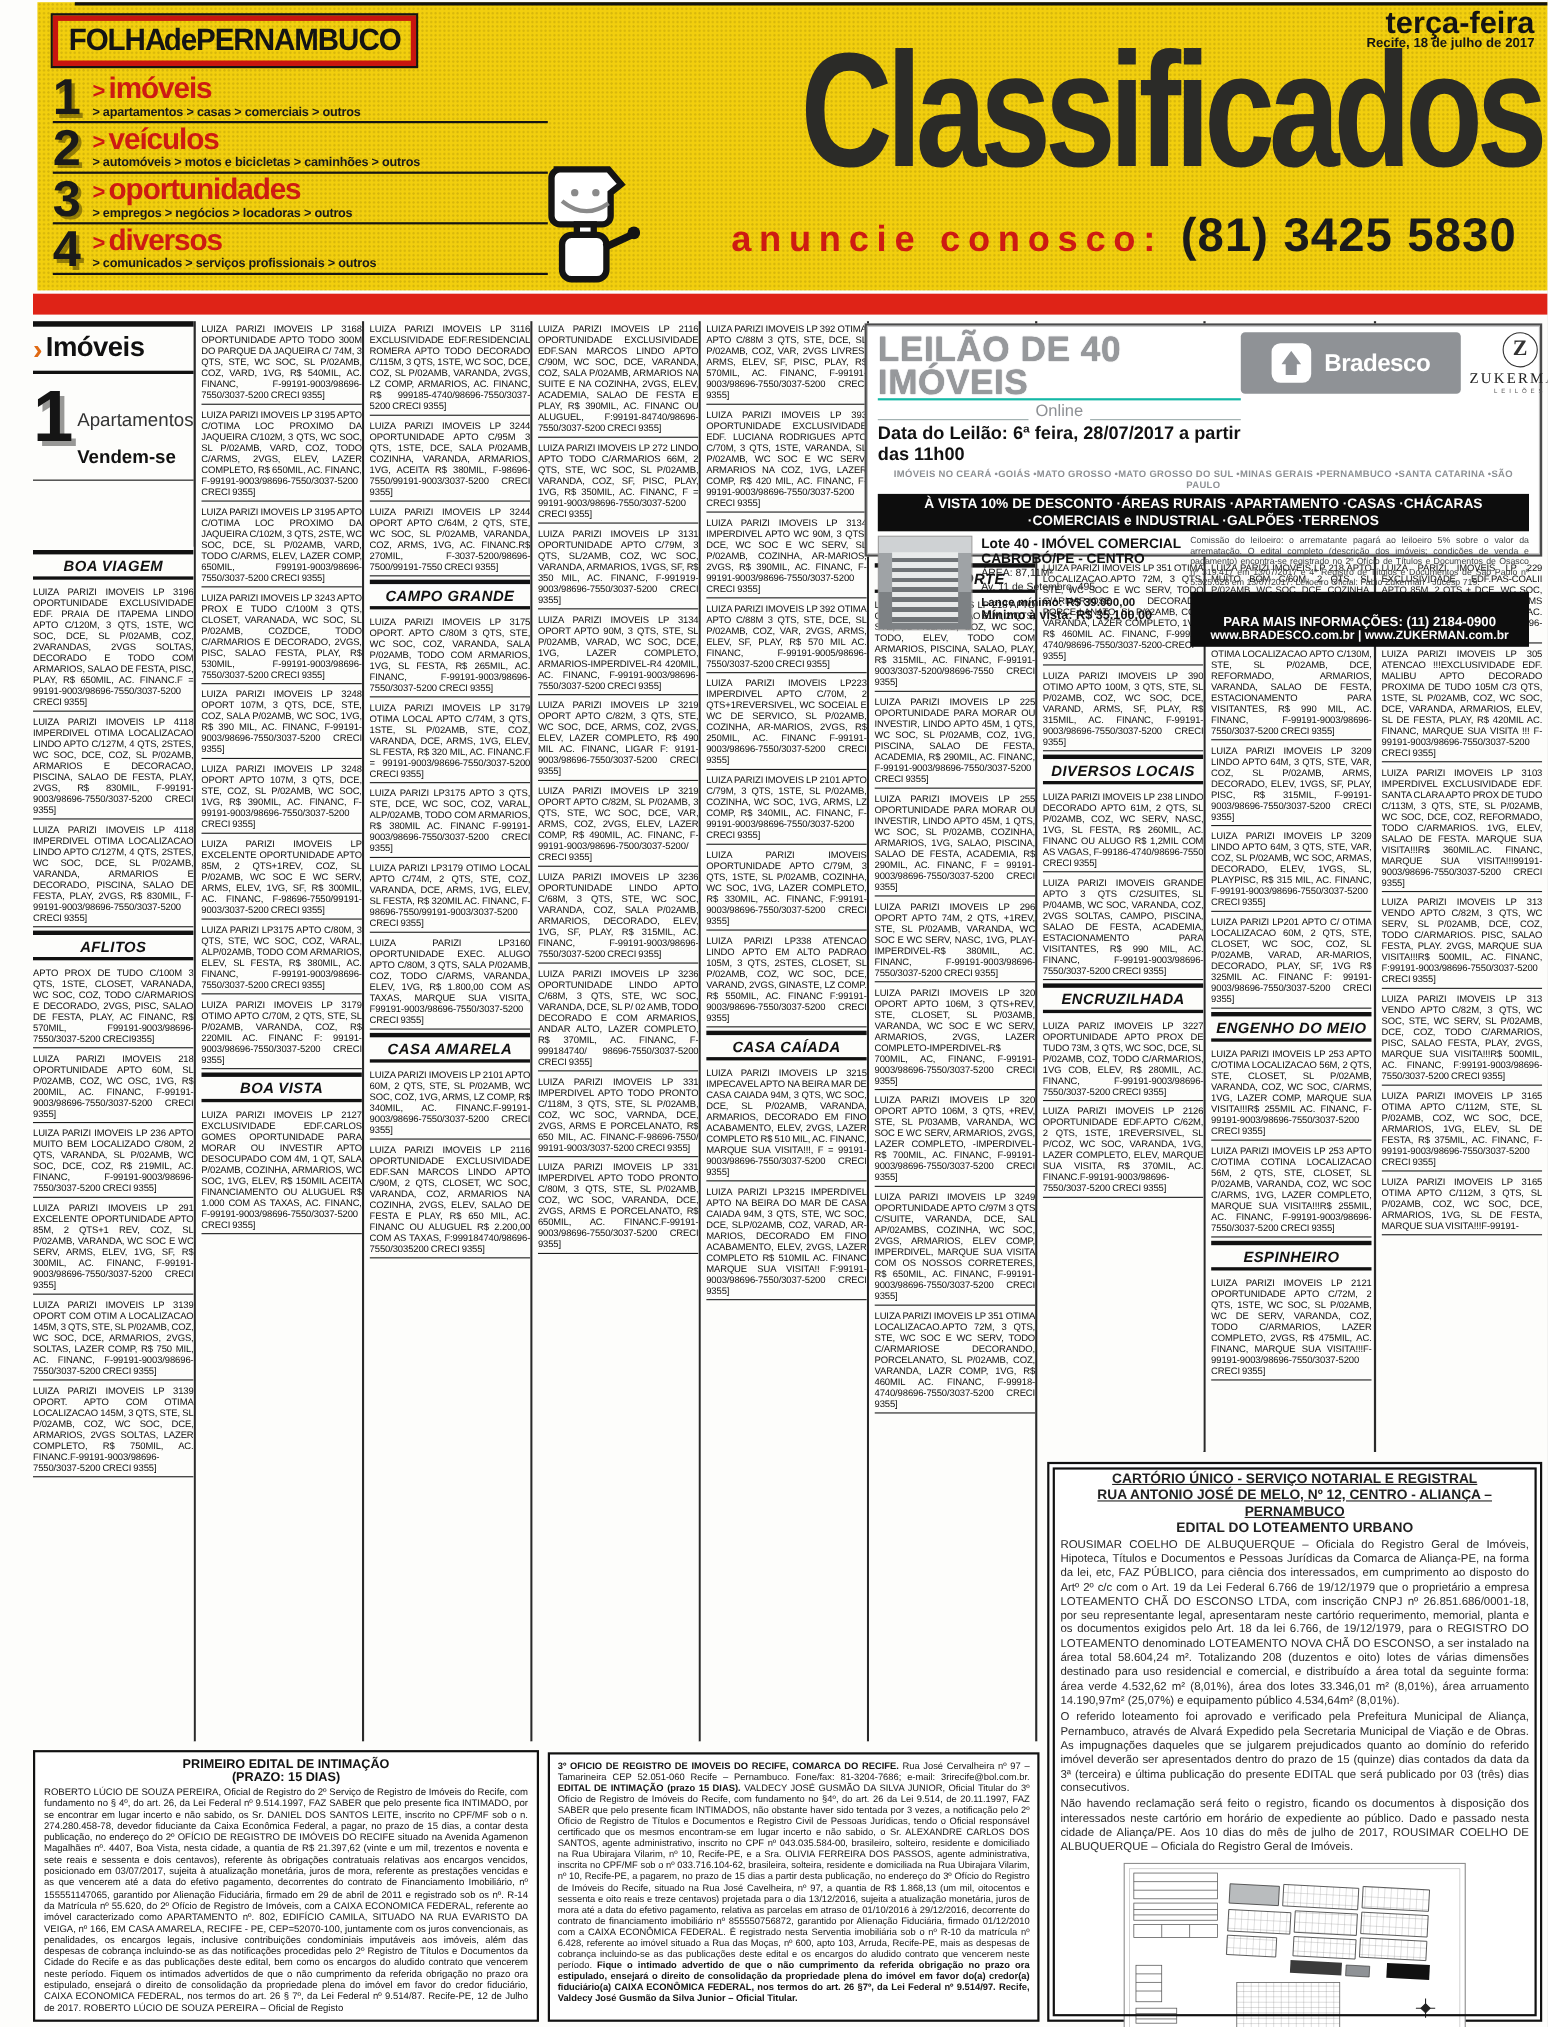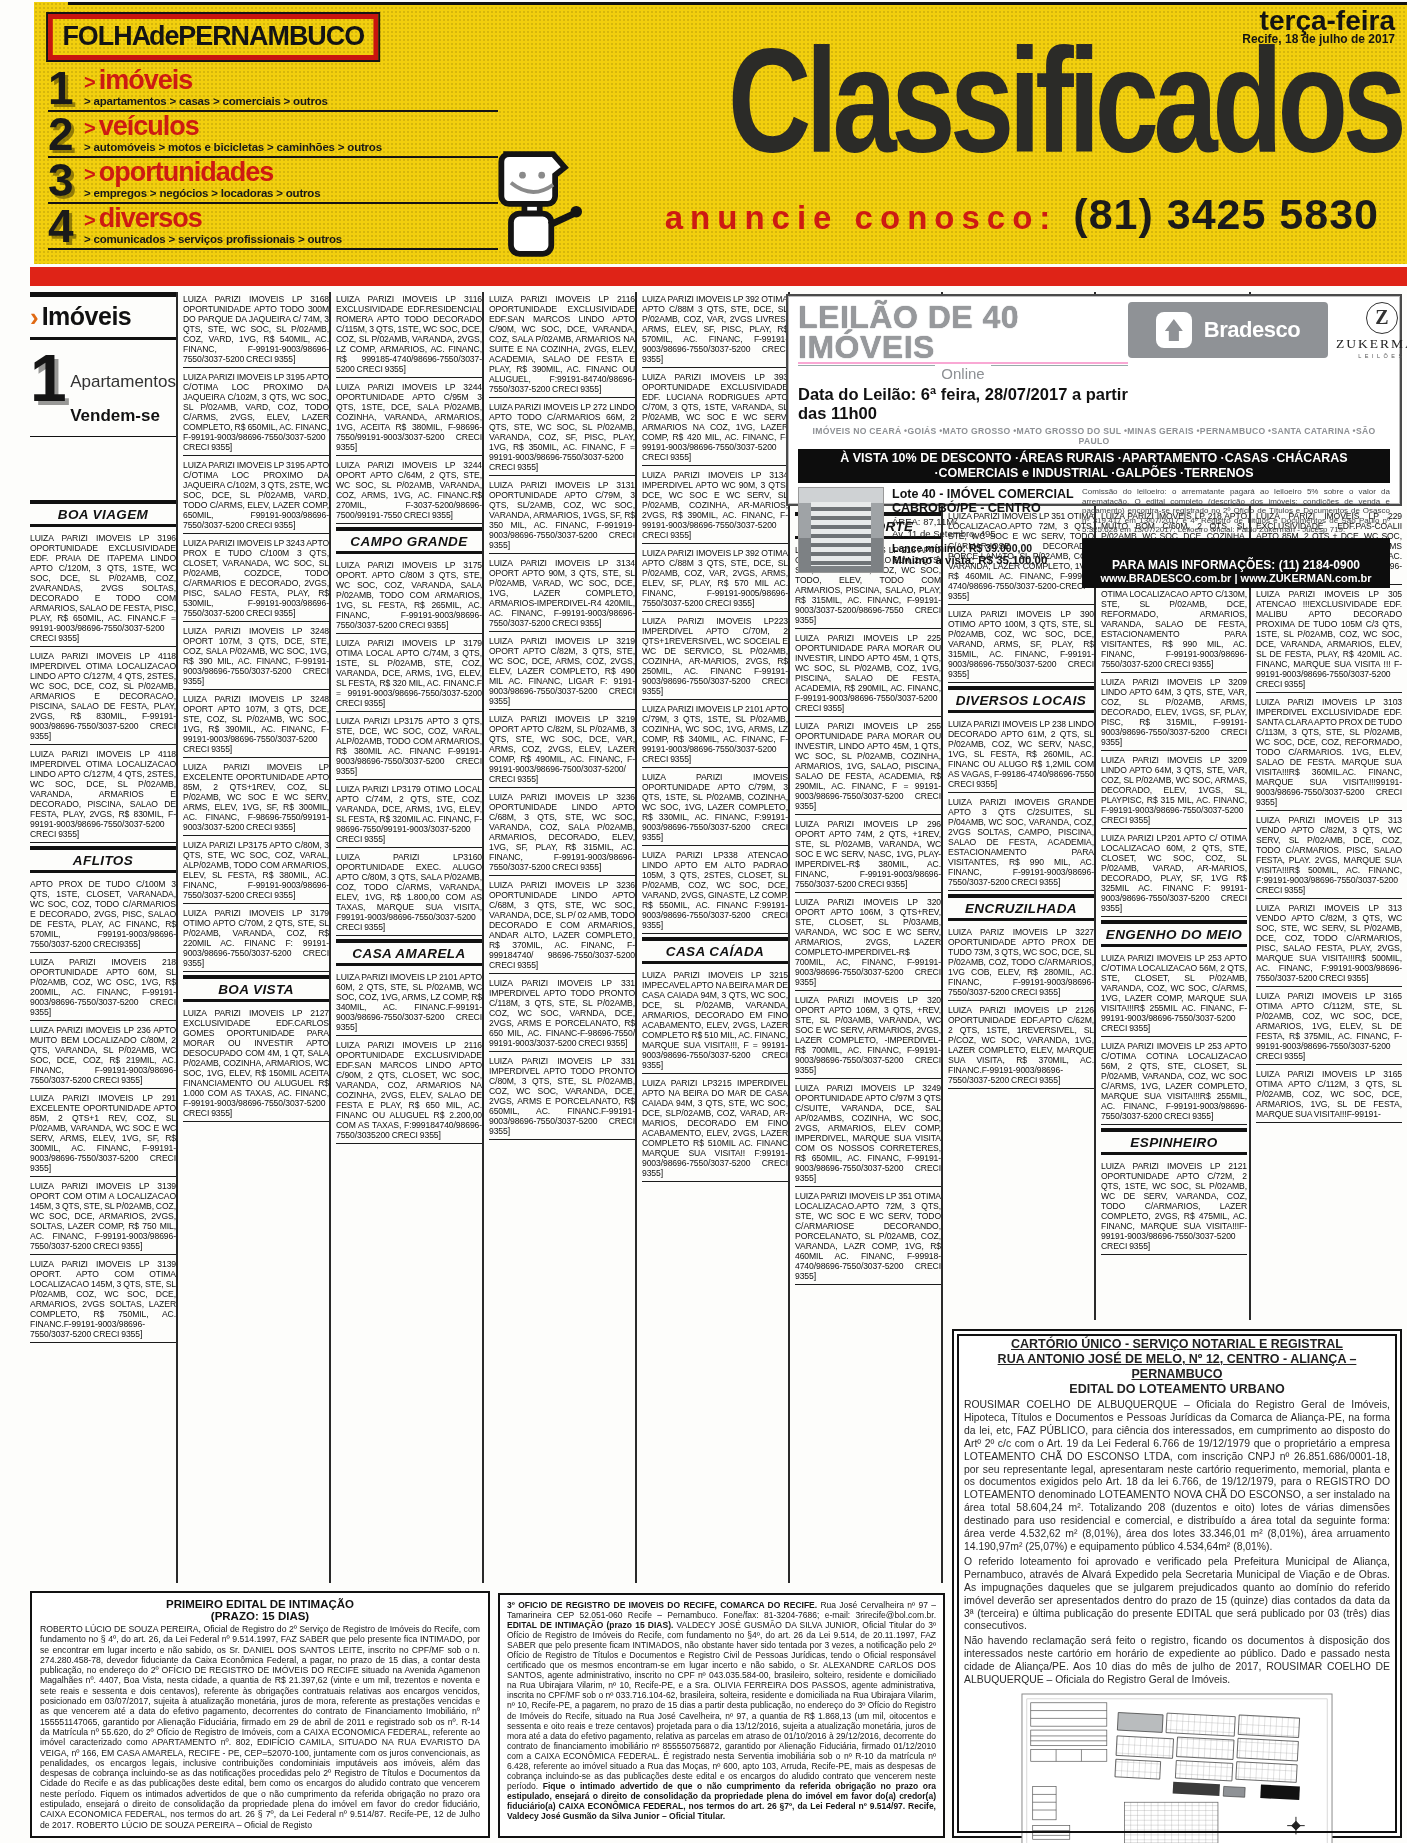--- a/index.html
+++ b/index.html
@@ -46,22 +46,22 @@
   #cat-num{font-size:66px;font-weight:bold;line-height:60px;width:52px;color:#151515;
     text-shadow:4px 4px 0 rgba(0,0,0,.4);}
   #cat-lines{padding-top:6px;margin-top:18px;}
   #cat-line1{font-size:17px;color:#333;margin-bottom:14px;}
   #cat-line2{font-size:17px;font-weight:bold;color:#111;}
   
   #auction{position:absolute;left:786px;top:294px;width:616px;height:212px;background:#fff;
     border:2px solid #4a4a4a;box-shadow:inset 0 0 0 1px #bbb;z-index:5;padding:6px 10px;box-sizing:border-box;}
   #auc-top{display:flex;justify-content:space-between;}
   #auc-title{font-size:32px;line-height:30px;font-weight:bold;color:#97999c;letter-spacing:.5px;
-     text-shadow:0 0 1px #60646a;border-bottom:2px solid #f9a8d4;display:inline-block;}
-  #auc-online{font-size:15px;color:#8d9094;text-align:center;margin:1px 0 3px;display:flex;align-items:flex-start;gap:6px;width:330px;}
+     text-shadow:0 0 1px #60646a;border-bottom:2px solid #14b8a6;display:inline-block;}
+  #auc-online{font-size:15px;color:#8d9094;text-align:center;margin:1px 0 3px;display:flex;align-items:flex-end;gap:6px;width:330px;}
   #auc-online:before,#auc-online:after{content:"";flex:1;height:1px;background:#9aa;}
   #auc-date{font-size:16.5px;font-weight:bold;color:#111;}
   #auc-logos{display:flex;gap:8px;align-items:flex-start;}
   #bradesco{background:#8f9296;border-radius:4px;width:200px;height:56px;display:flex;align-items:center;
     justify-content:center;gap:12px;}
   #bradesco .bicon{width:36px;height:36px;background:#fff;border-radius:8px;position:relative;}
   #bradesco .bicon:after{content:"";position:absolute;left:9px;top:7px;width:18px;height:22px;
     background:#8f9296;clip-path:polygon(50% 0,100% 55%,78% 55%,78% 100%,22% 100%,22% 55%,0 55%);}
   #bradesco .btxt{color:#fff;font-weight:bold;font-size:22px;letter-spacing:-.5px;}
   #zukerman{width:92px;text-align:center;}

